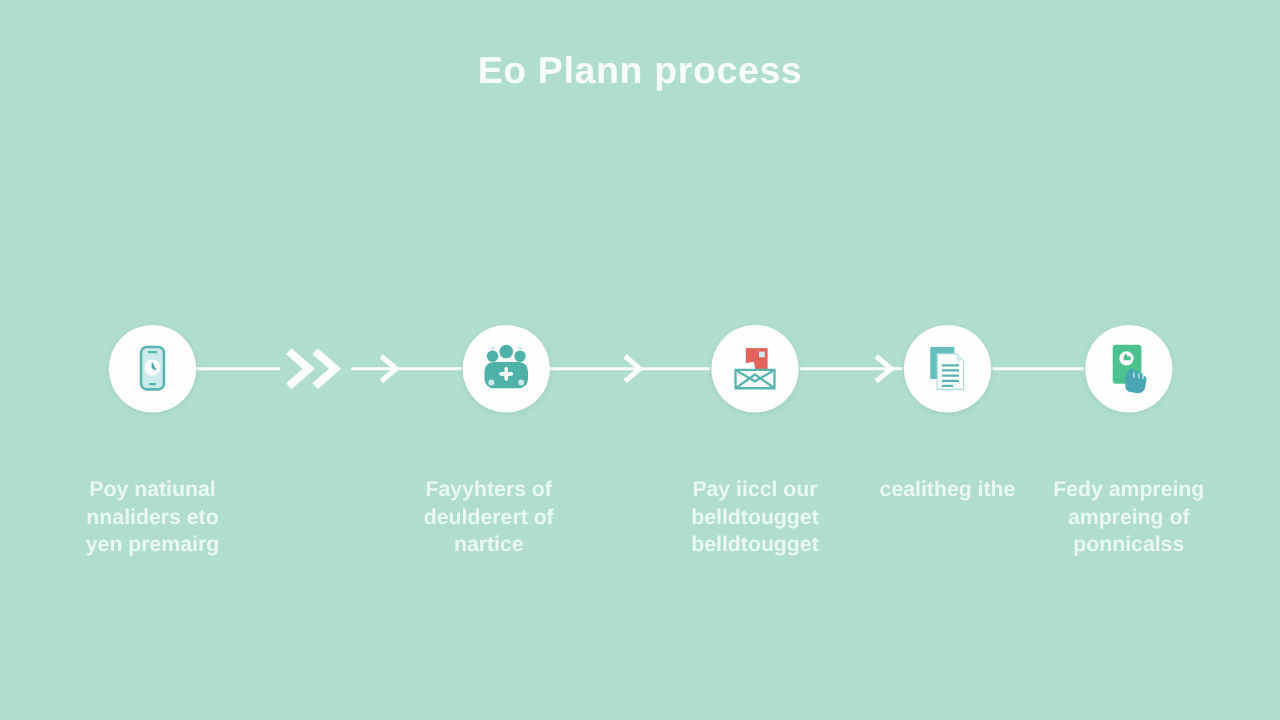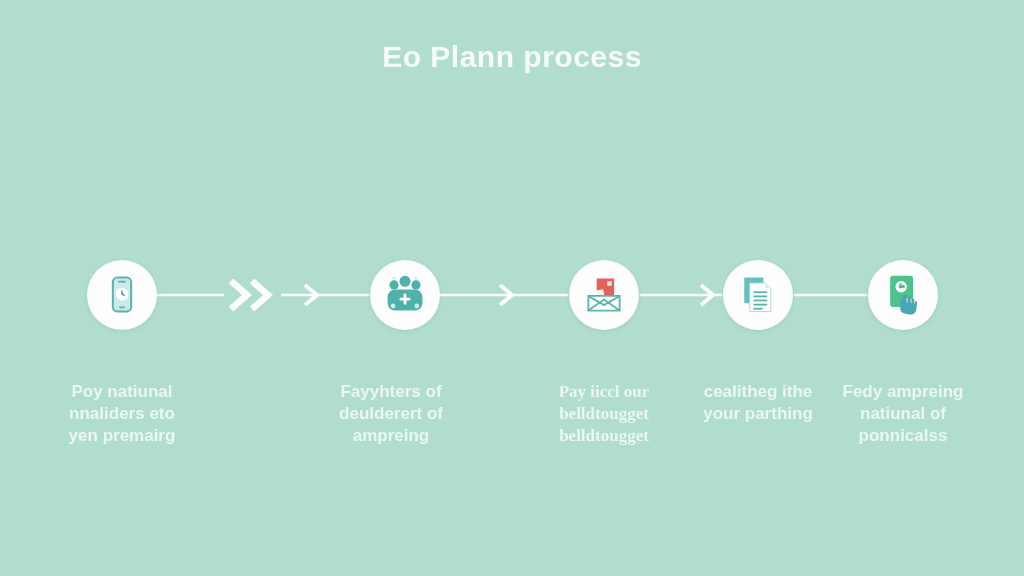--- a/index.html
+++ b/index.html
@@ -64,21 +64,21 @@
     font-size: 17px;
     font-weight: bold;
     line-height: 22px;
     color: rgba(250, 255, 253, 0.78);
     z-index: 2;
     margin-top: 25px;
   }
   
   .c1 { left: 87px; }  .l1 { left: 32px; }
   .c2 { left: 370px; } .l2 { left: 301px; }
-  .c3 { left: 569px; } .l3 { left: 514px; font-family: Liberation Serif, serif; }
+  .c3 { left: 569px; } .l3 { left: 514px; }
   .c4 { left: 723px; } .l4 { left: 668px; }
   .c5 { left: 868px; } .l5 { left: 813px; }
 </style>
 </head>
 <body>
 
 <div class="canvas">
 
   <h1 class="title">Eo Plann process</h1>
 
@@ -158,30 +158,29 @@
   </div>
 
   <div class="step-label l1">
     <div>Poy natiunal</div>
     <div>nnaliders eto</div>
     <div>yen premairg</div>
   </div>
   <div class="step-label l2">
     <div>Fayyhters of</div>
     <div>deulderert of</div>
-    <div>ampreing</div>
+    <div>nartice</div>
   </div>
   <div class="step-label l3">
     <div>Pay iiccl our</div>
     <div>belldtougget</div>
     <div>belldtougget</div>
   </div>
   <div class="step-label l4">
     <div>cealitheg ithe</div>
-    <div>your parthing</div>
   </div>
   <div class="step-label l5">
     <div>Fedy ampreing</div>
-    <div>natiunal of</div>
+    <div>ampreing of</div>
     <div>ponnicalss</div>
   </div>
 
 </div>
 
 </body></html>

